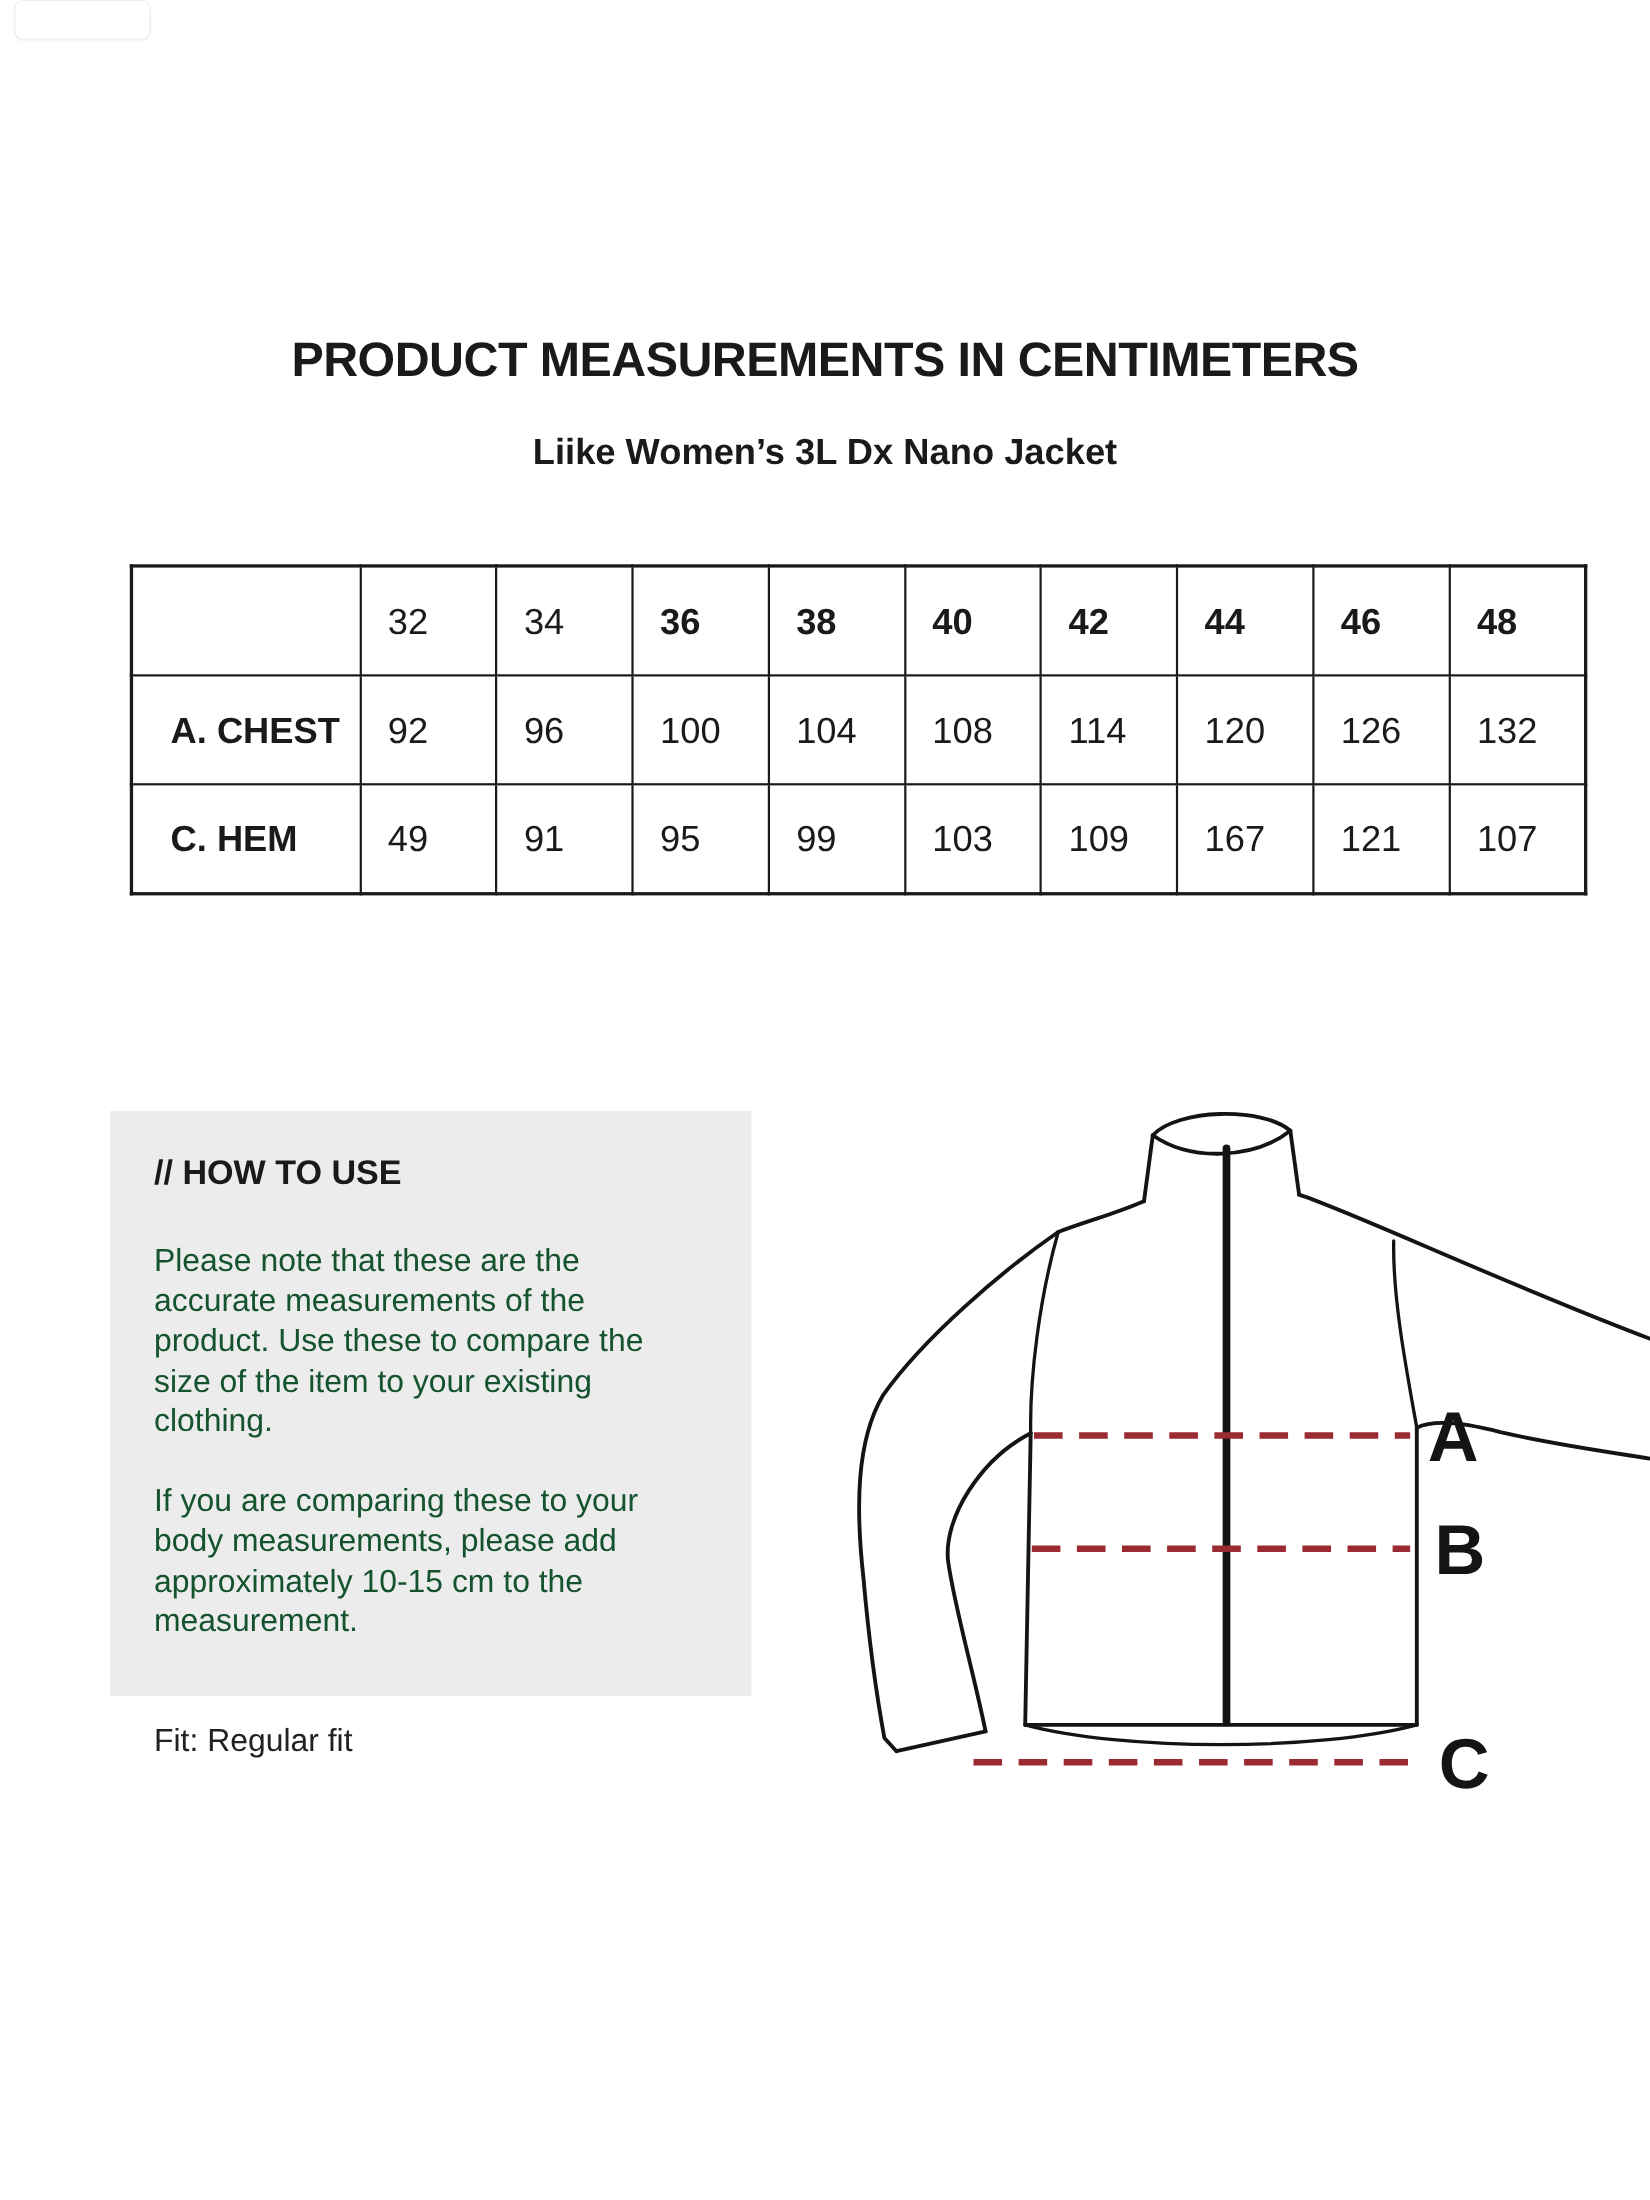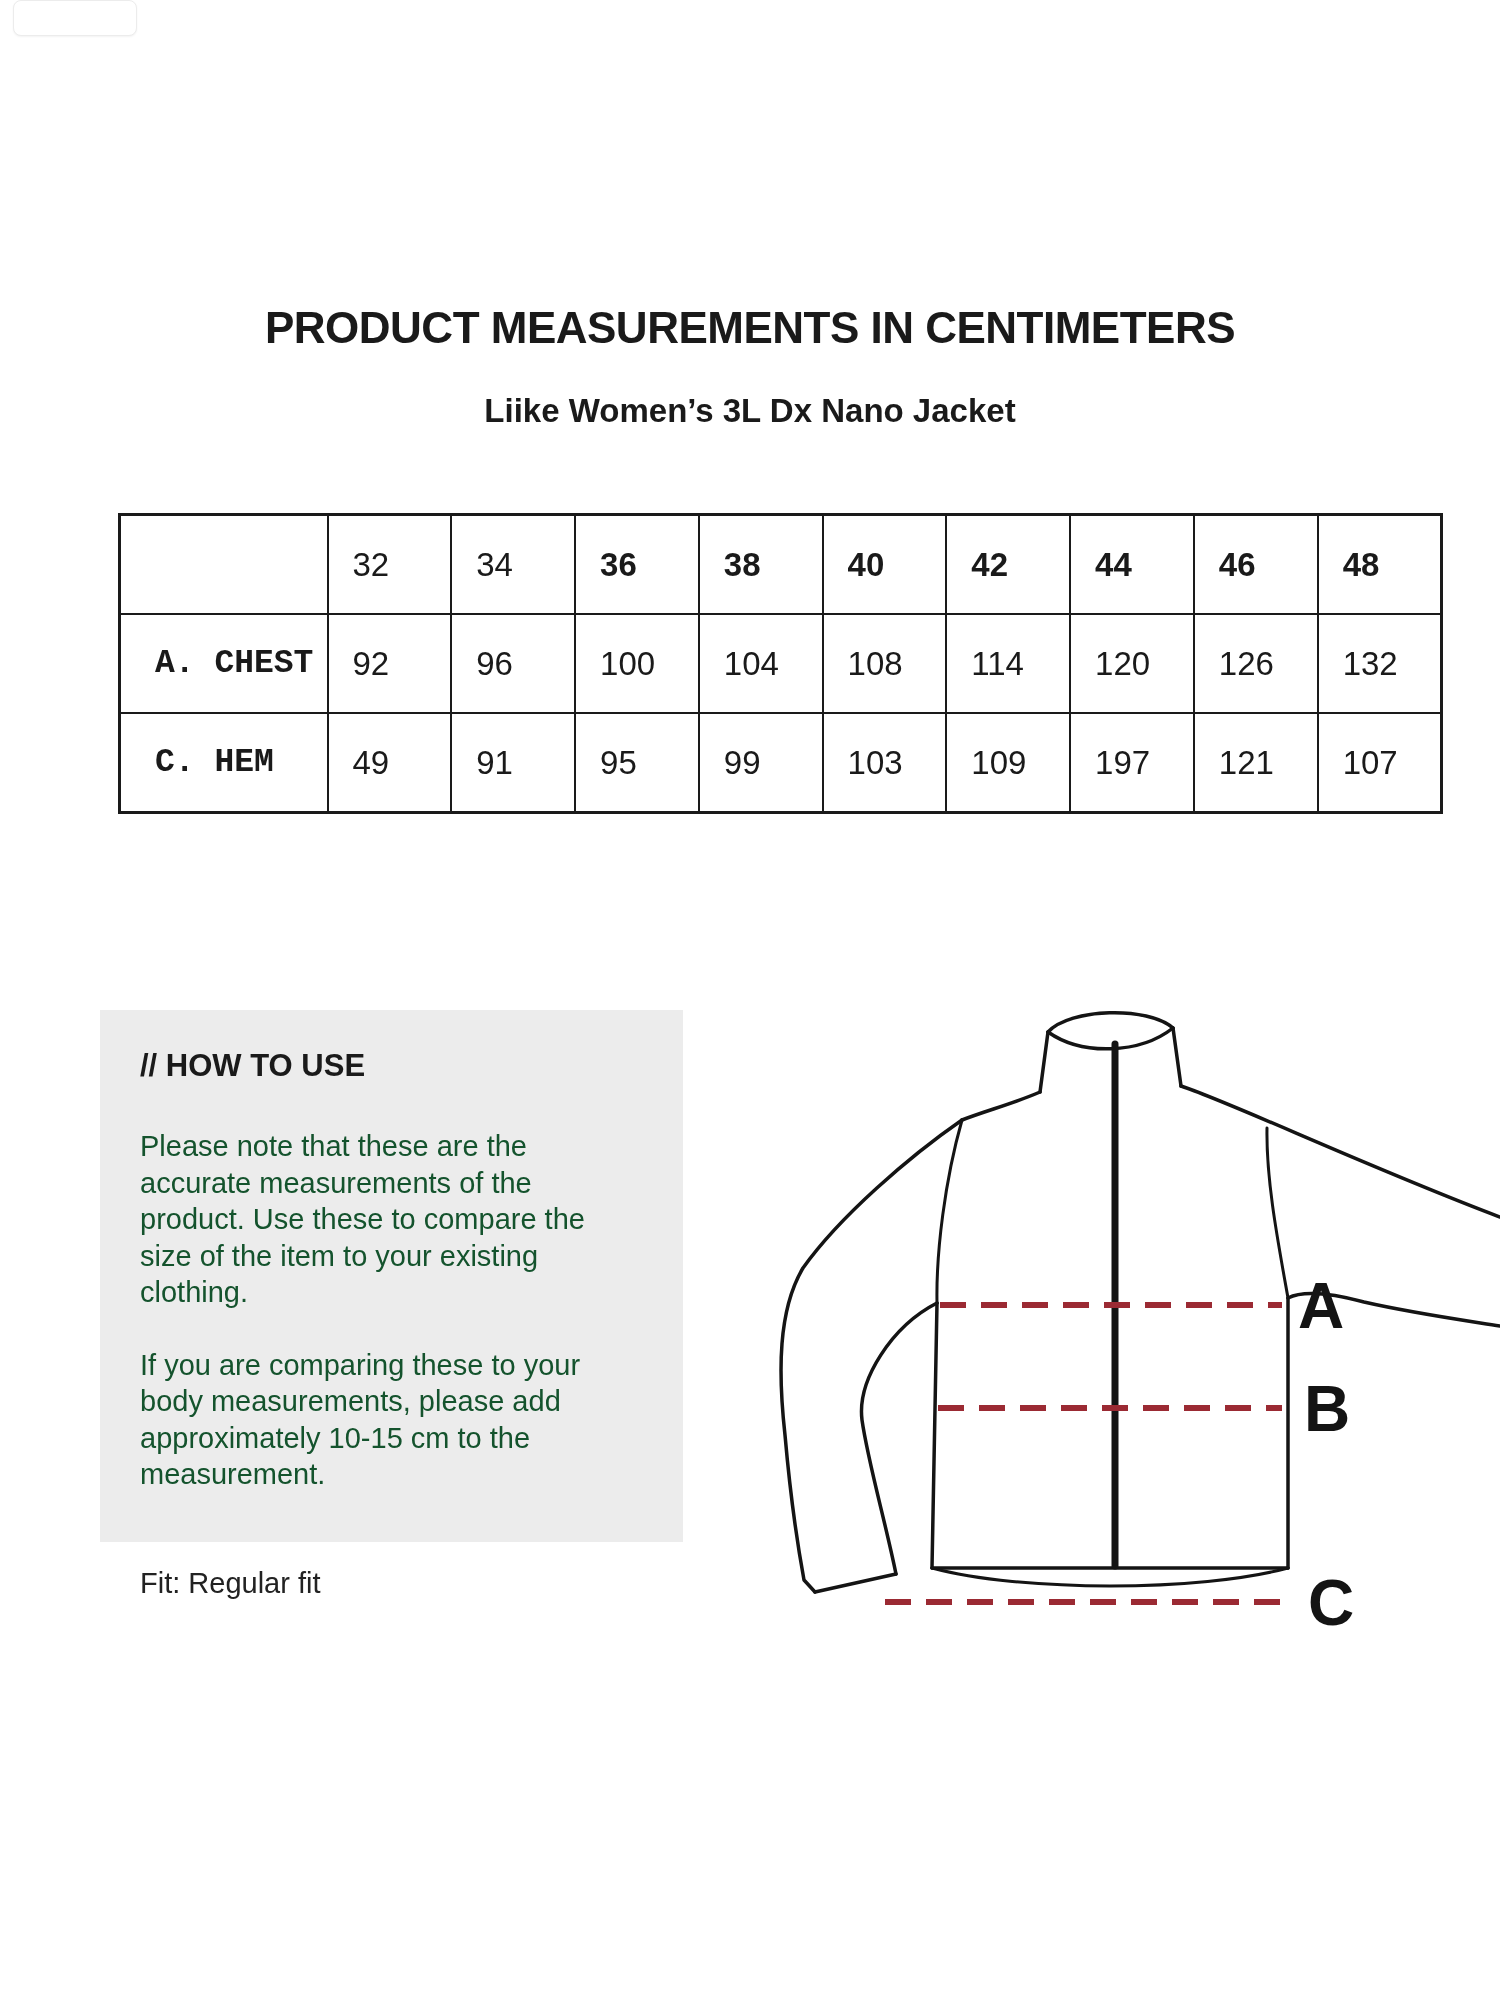--- a/index.html
+++ b/index.html
@@ -17,21 +17,21 @@
             font-size:33px;font-weight:700;line-height:1;}
 
   
   .size-table-wrap{position:absolute;left:95px;top:513px;width:1325px;padding-left:23px;}
   table.size-table{width:1325px;border-collapse:collapse;table-layout:fixed;
                    border:3px solid #1a1a1a;}
   table.size-table th,table.size-table td{
       border:2px solid #1a1a1a;height:97px;text-align:left;vertical-align:middle;
       font-size:33px;font-weight:400;padding:0 0 0 24px;}
   table.size-table col.label-col{width:208px;}
-  table.size-table th.row-label{padding-left:34px;font-weight:700;font-family:Liberation Mono, monospace;}
+  table.size-table th.row-label{padding-left:34px;font-weight:700;}
   table.size-table th.size-head{font-weight:400;}
   table.size-table th.size-head.bold{font-weight:700;}
   table.size-table th.corner{padding:0;}
 
   
   .howto{position:absolute;left:100px;top:1010px;width:583px;height:532px;
          background:#ececec;box-sizing:border-box;padding:38px 64px 0 40px;}
   .howto h2{margin:0 0 44px 0;font-size:31px;font-weight:700;letter-spacing:0;}
   .howto p{margin:0 0 36px 0;font-size:29px;line-height:1.26;color:#14532d;}
   .howto .fit{margin-top:74px;font-size:29px;color:#222222;}
@@ -94,21 +94,21 @@
             <td>132</td>
           </tr>
           <tr>
             <th class="row-label">C. HEM</th>
             <td>49</td>
             <td>91</td>
             <td>95</td>
             <td>99</td>
             <td>103</td>
             <td>109</td>
-            <td>197</td>
+            <td>167</td>
             <td>121</td>
             <td>107</td>
           </tr>
         </tbody>
     </table>
   </div>
 
   <div class="howto">
     <h2>// HOW TO USE</h2>
     <p>Please note that these are the accurate measurements of the product. Use these to compare the size of the item to your existing clothing.</p>

